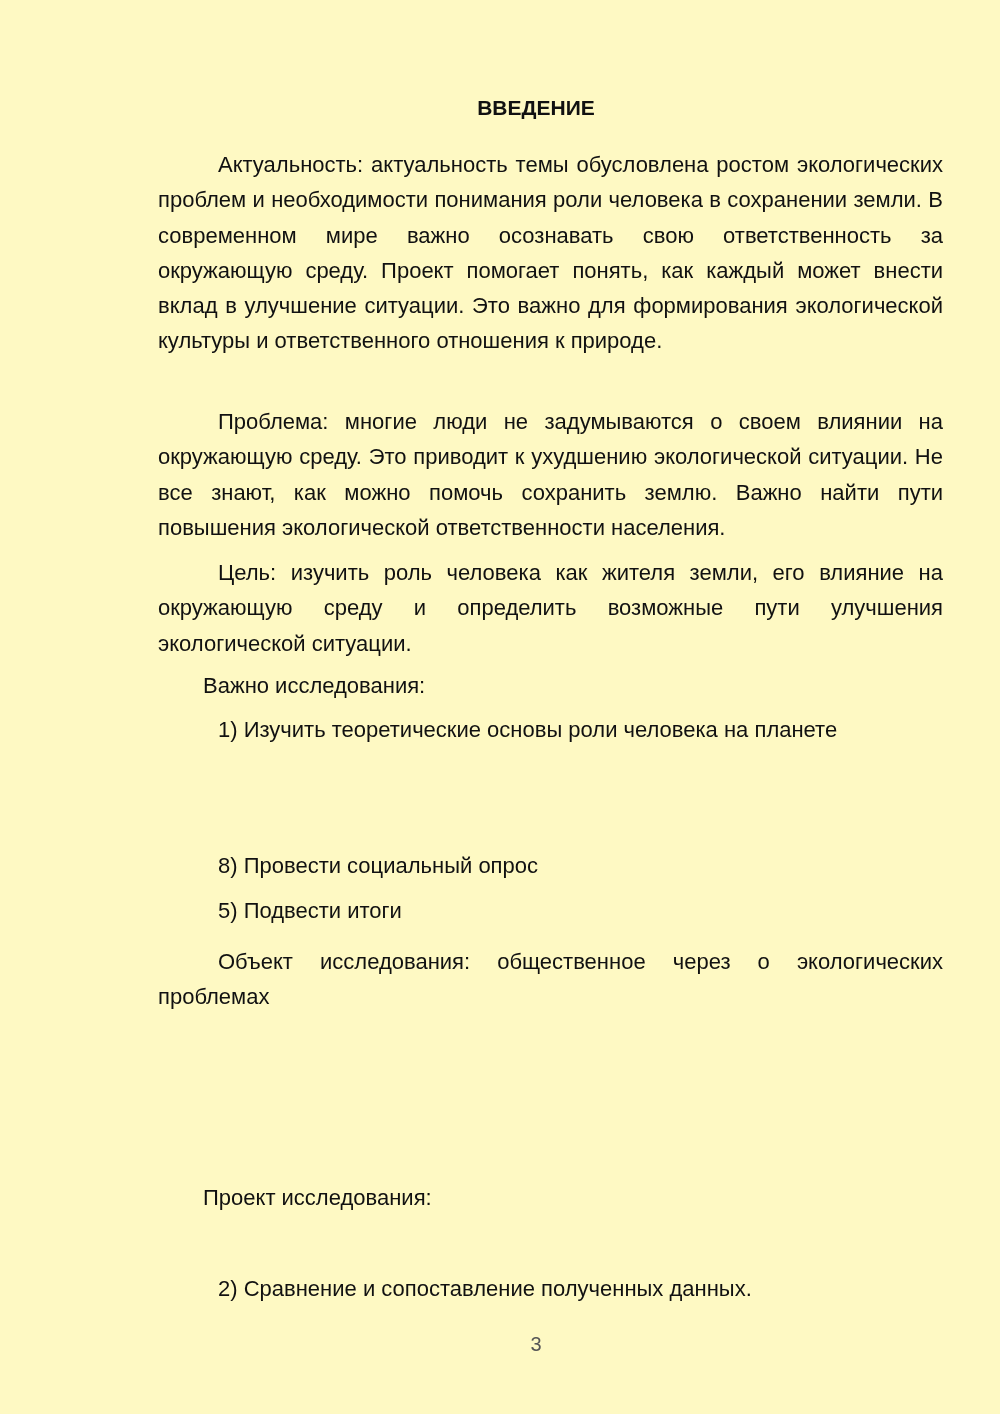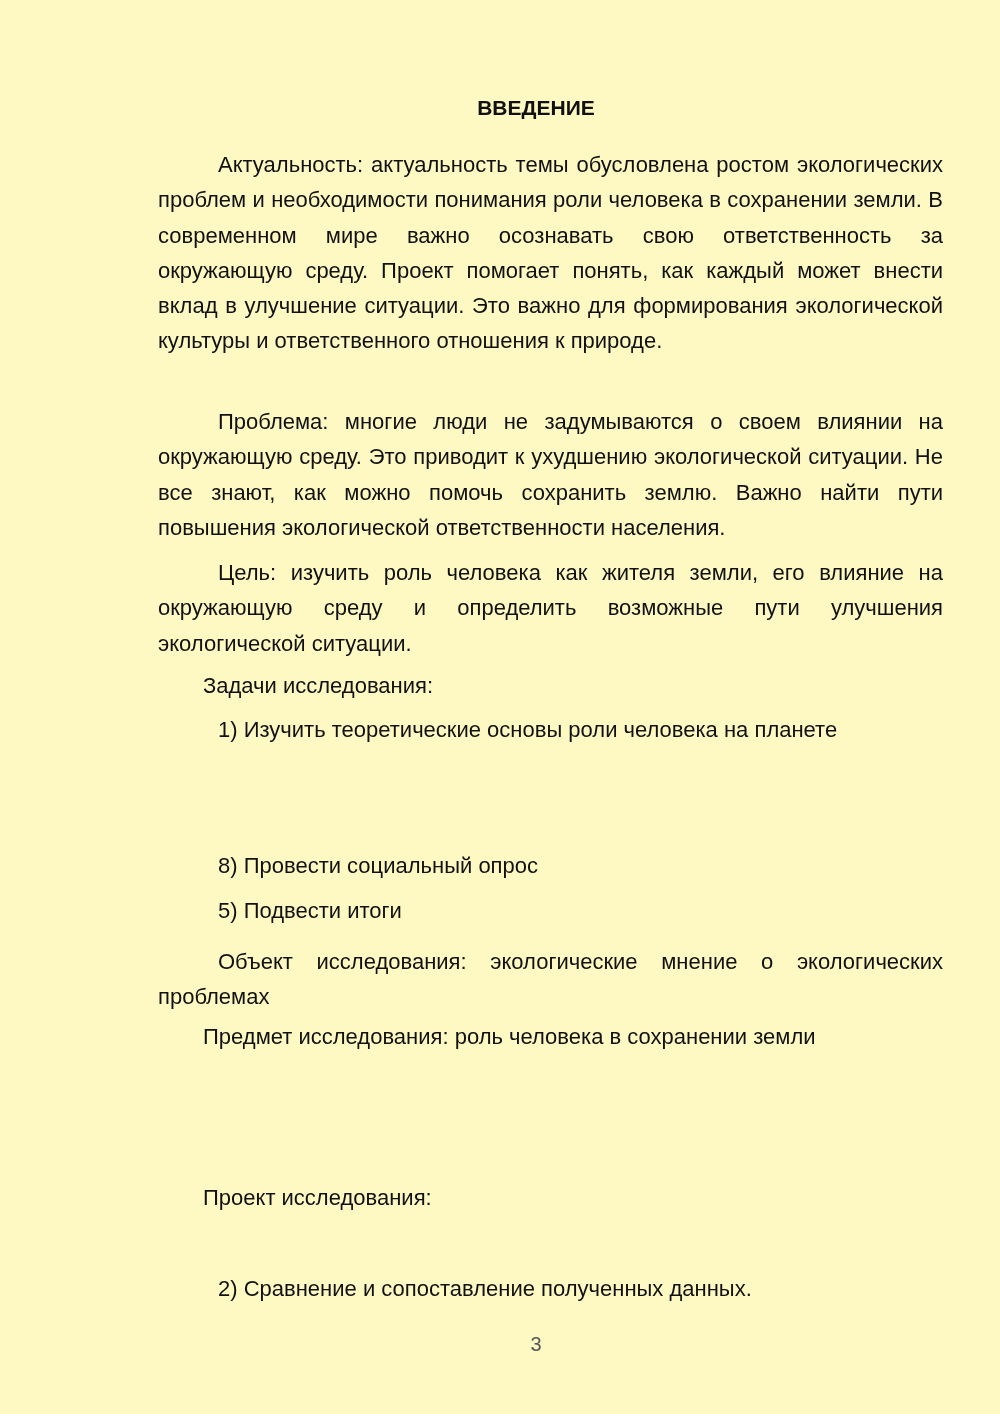--- a/index.html
+++ b/index.html
@@ -34,29 +34,28 @@
 
 <div class="page">
   <div class="title">ВВЕДЕНИЕ</div>
 
   <p class="para" style="top:142px;">Актуальность: актуальность темы обусловлена ростом экологических проблем и необходимости понимания роли человека в сохранении земли. В современном мире важно осознавать свою ответственность за окружающую среду. Проект помогает понять, как каждый может внести вклад в улучшение ситуации. Это важно для формирования экологической культуры и ответственного отношения к природе.</p>
 
   <p class="para" style="top:399px;">Проблема: многие люди не задумываются о своем влиянии на окружающую среду. Это приводит к ухудшению экологической ситуации. Не все знают, как можно помочь сохранить землю. Важно найти пути повышения экологической ответственности населения.</p>
 
   <p class="para" style="top:550px;">Цель: изучить роль человека как жителя земли, его влияние на окружающую среду и определить возможные пути улучшения экологической ситуации.</p>
 
-  <div class="line indent" style="top:668px;">Задачи исследования:</div>
+  <div class="line indent" style="top:668px;">Важно исследования:</div>
 
   <div class="line item" style="top:712px;">1) Изучить теоретические основы роли человека на планете</div>
   <div class="line item" style="top:848px;">8) Провести социальный опрос</div>
   <div class="line item" style="top:893px;">5) Подвести итоги</div>
 
-  <p class="para" style="top:939px;">Объект исследования: экологические мнение о экологических проблемах</p>
+  <p class="para" style="top:939px;">Объект исследования: общественное через о экологических проблемах</p>
 
-  <div class="line indent" style="top:1019px;">Предмет исследования: роль человека в сохранении земли</div>
 
 
   <div class="line indent" style="top:1180px;">Проект исследования:</div>
 
   <div class="line item" style="top:1271px;">2) Сравнение и сопоставление полученных данных.</div>
 
   <div class="pagenum">3</div>
 </div>
 
 </body></html>

